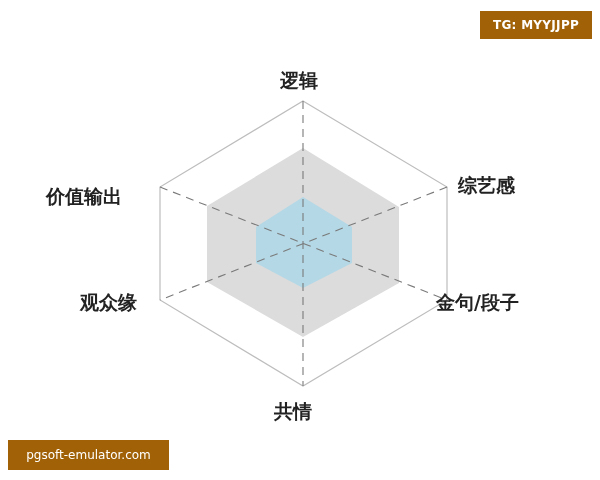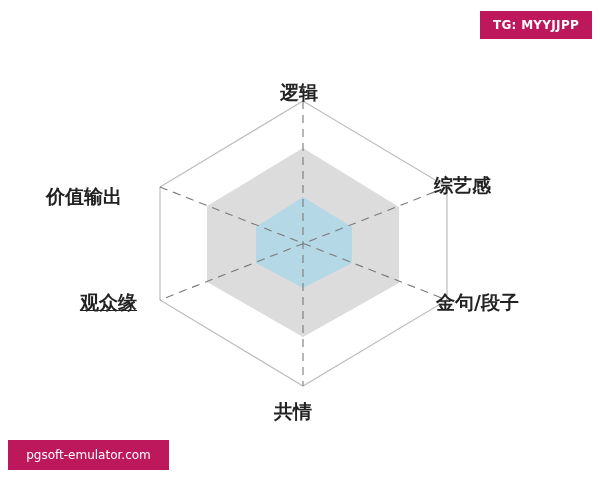--- a/index.html
+++ b/index.html
@@ -1,17 +1,17 @@
 <!DOCTYPE html>
 <html><head>
 <meta charset="utf-8">
 <style>
   html, body { margin:0; padding:0; background:#ffffff; }
   body { width:600px; height:480px; position:relative; overflow:hidden; font-family:"DejaVu Sans", sans-serif; }
-  .badge { position:absolute; background:#be185d; color:#ffffff; font-family:"DejaVu Sans", sans-serif; font-weight:bold; }
+  .badge { position:absolute; background:#a16207; color:#ffffff; font-family:"DejaVu Sans", sans-serif; font-weight:bold; }
   .badge-tg { left:480px; top:11px; width:112px; height:28px; line-height:28px; text-align:center; font-size:12px; letter-spacing:0.3px; }
   .badge-site { left:8px; top:440px; width:161px; height:30px; line-height:30px; text-align:center; font-size:12px; font-weight:normal; }
   svg { position:absolute; left:0; top:0; }
   .label { position:absolute; font-size:19px; font-weight:bold; color:#222222; white-space:nowrap; font-family:"DejaVu Sans", sans-serif; }
 </style>
 </head>
 <body>
 
 <svg width="600" height="480" viewBox="0 0 600 480">
 
@@ -21,21 +21,21 @@
 
   <polygon points="303,197 352,227 352,263 303,288 256,263 256,227" fill="#b4d8e6" stroke="none"></polygon>
 
   <g stroke="#7a7a7a" stroke-width="1.1" stroke-dasharray="8,6" fill="none">
     <line x1="303" y1="101" x2="303" y2="386"></line>
     <line x1="447" y1="187" x2="160" y2="300"></line>
     <line x1="160" y1="187" x2="447" y2="300"></line>
   </g>
 </svg>
 
-<div class="label" style="left:280px; top:80px;">逻辑</div>
-<div class="label" style="left:434px; top:173px;">综艺感</div>
+<div class="label" style="left:280px; top:68px;">逻辑</div>
+<div class="label" style="left:458px; top:173px;">综艺感</div>
 <div class="label" style="left:436px; top:290px;">金句/段子</div>
 <div class="label" style="left:274px; top:399px;">共情</div>
-<div class="label" style="left:80px; top:290px;text-decoration:underline;">观众缘</div>
+<div class="label" style="left:80px; top:290px;">观众缘</div>
 <div class="label" style="left:46px; top:184px;">价值输出</div>
 
 <div class="badge badge-tg">TG: MYYJJPP</div>
 <div class="badge badge-site">pgsoft-emulator.com</div>
 
 </body></html>

